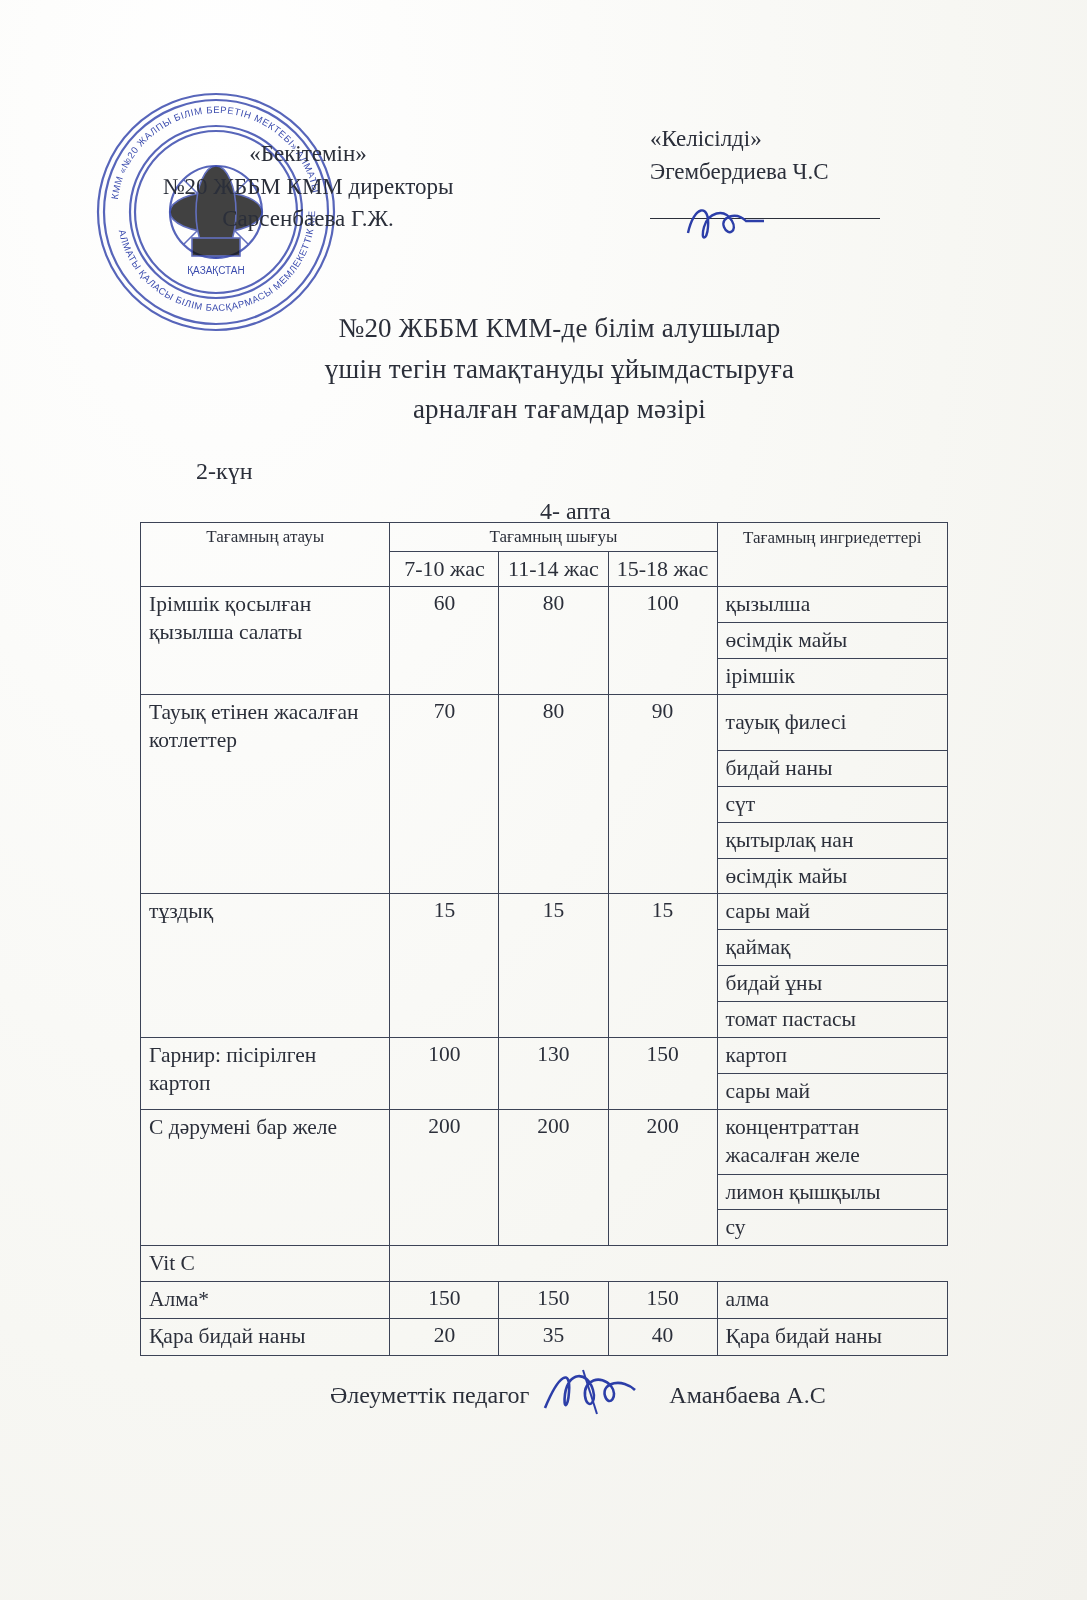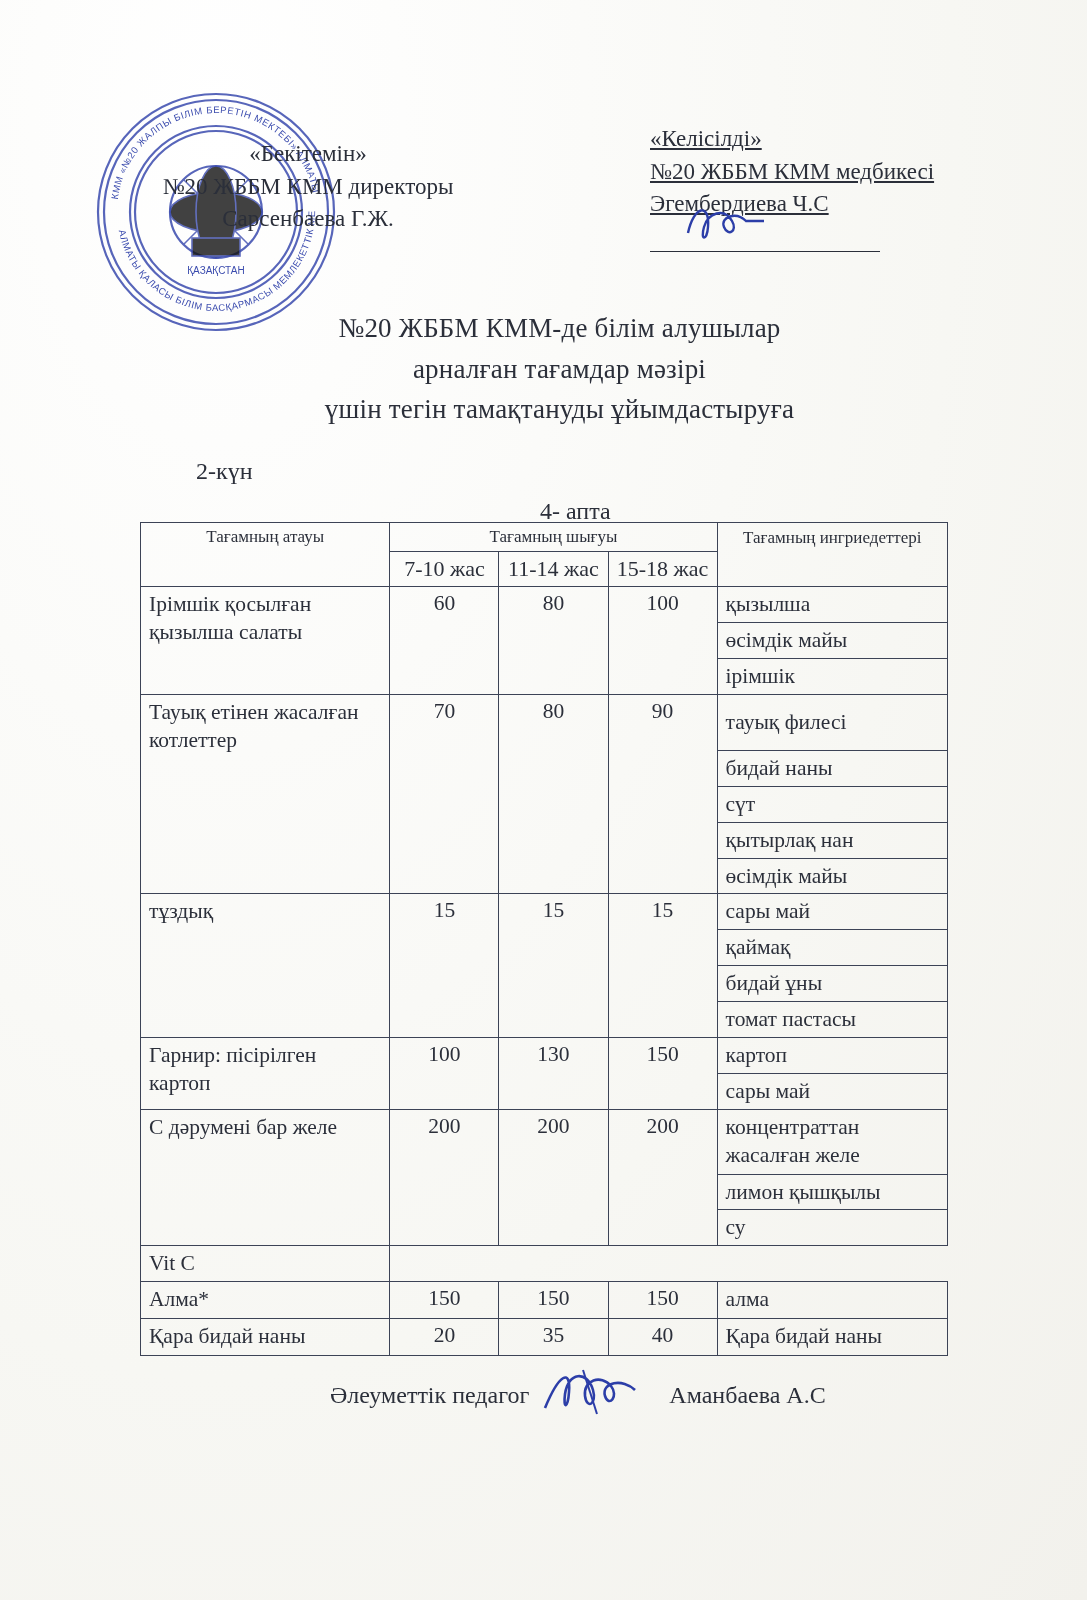--- a/index.html
+++ b/index.html
@@ -37,21 +37,20 @@
     left: 128px;
     top: 0;
     width: 360px;
     text-align: center;
   }
   .header-right {
     position: absolute;
     left: 650px;
     top: -15px;
     width: 400px;
-    text-decoration: underline;
   }
   .sign-line {
     display: block;
     width: 230px;
     height: 0;
     border-bottom: 1.5px solid #2b2f3a;
     margin-top: 30px;
   }
   
   .stamp {
@@ -202,33 +201,32 @@
   </div>
 
   <div class="header">
     <div class="header-left">
       <div>«Бекітемін»</div>
       <div>№20 ЖББМ КММ директоры</div>
       <div>Сарсенбаева Г.Ж.</div>
     </div>
     <div class="header-right">
       <div>«Келісілді»</div>
-      <div>№20 ЖББМ КММ медбикесі</div>
       <div>Эгембердиева Ч.С</div>
       <span class="sign-line"></span>
       <svg width="120" height="50" style="position:absolute;left:30px;top:74px">
         <path d="M8,36 C14,8 30,6 28,30 C27,44 20,44 24,30 C28,16 44,10 52,24 C58,34 48,40 44,30 C40,20 56,14 66,24 L84,24" fill="none" stroke="#2c3ea8" stroke-width="2.4"></path>
       </svg>
     </div>
   </div>
 
   <div class="title">
     <div>№20 ЖББМ КММ-де білім алушылар</div>
+    <div>үшін тегін тамақтануды ұйымдастыруға</div>
     <div>арналған тағамдар мәзірі</div>
-    <div>үшін тегін тамақтануды ұйымдастыруға</div>
   </div>
 
   <div class="meta-row">
     <span class="meta-day">2-күн</span>
     <span class="meta-week">4- апта</span>
   </div>
 
   <table class="menu">
     <thead>
       <tr>

